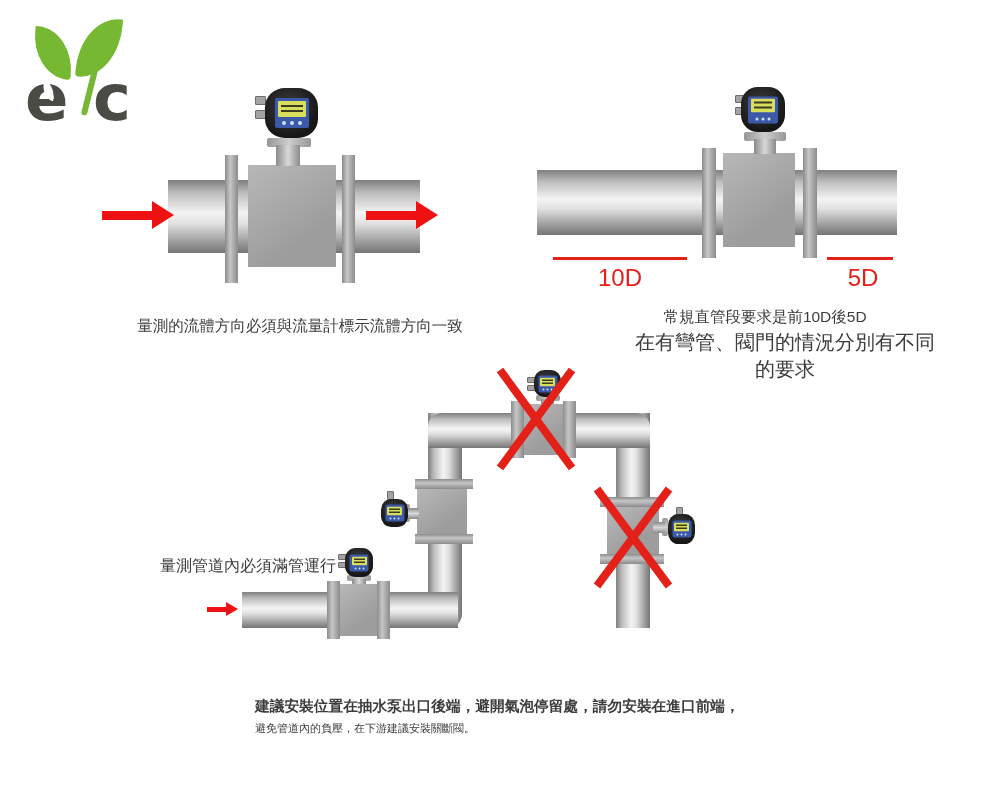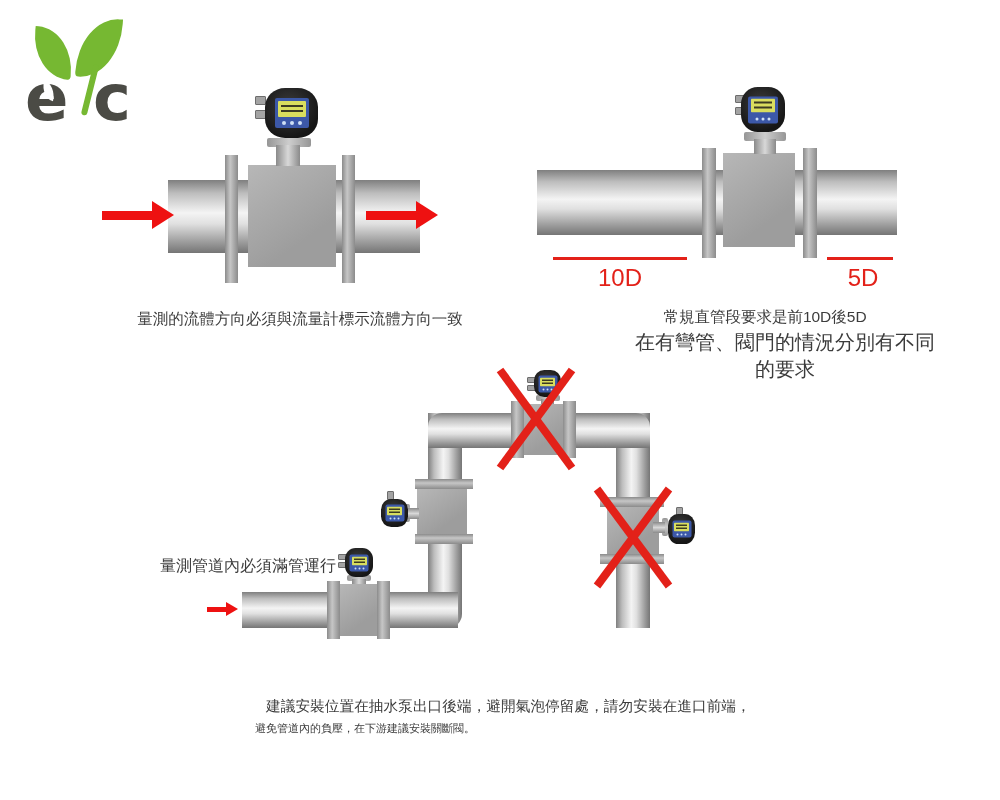--- a/index.html
+++ b/index.html
@@ -118,21 +118,21 @@
   </div>
   <div class="arrow arrow-lg" style="left:7px; top:121px; height:28px;">
     <div class="shaft"></div>
       <div class="tip"></div>
   </div>
   <div class="arrow arrow-lg" style="left:271px; top:121px; height:28px;">
     <div class="shaft"></div>
       <div class="tip"></div>
   </div>
 </div>
-<div class="caption" style="left:130px; top:309px; width:340px; text-align:center; font-size:15.5px;">量測的流體方向必須與流量計標示流體方向一致</div>
+<div class="caption" style="left:130px; top:316px; width:340px; text-align:center; font-size:15.5px;">量測的流體方向必須與流量計標示流體方向一致</div>
 
 <div class="abs" style="left:530px; top:80px; width:380px; height:220px;">
   <div class="pipe-h" style="left:7px; top:90px; width:360px; height:65px;"></div>
   <div class="flange-v" style="left:172px; top:68px; width:14px; height:110px;"></div>
   <div class="flange-v" style="left:273px; top:68px; width:14px; height:110px;"></div>
   <div class="mbody" style="left:193px; top:73px; width:72px; height:94px;"></div>
   <div class="plate-v" style="left:214px; top:52px; width:42px; height:9px;"></div>
   <div class="neck-v" style="left:224px; top:59px; width:22px; height:15px;"></div>
   <div class="gland" style="left:205px; top:15px; width:10px; height:8px;"></div>
   <div class="gland" style="left:205px; top:27px; width:10px; height:8px;"></div>
@@ -245,14 +245,14 @@
   <div class="xmark" style="left:593px; top:125px;">
     <svg width="80" height="105">
       <line x1="4" y1="4" x2="76" y2="101" stroke="#e32119" stroke-width="8"></line>
       <line x1="76" y1="4" x2="4" y2="101" stroke="#e32119" stroke-width="8"></line>
     </svg>
   </div>
 </div>
 
 <div class="caption" style="left:160px; top:556px; font-size:16px; white-space:nowrap;">量測管道內必須滿管運行</div>
 
-<div class="caption" style="left:266px; top:697px; font-size:14.7px; white-space:nowrap;">建議安裝位置在抽水泵出口後端，避開氣泡停留處，請勿安裝在進口前端，</div>
+<div class="caption" style="left:255px; top:697px; font-size:14.7px; white-space:nowrap;font-weight:bold;">建議安裝位置在抽水泵出口後端，避開氣泡停留處，請勿安裝在進口前端，</div>
 <div class="caption" style="left:255px; top:721px; font-size:11px; white-space:nowrap;">避免管道內的負壓，在下游建議安裝關斷閥。</div>
 
 </body></html>

